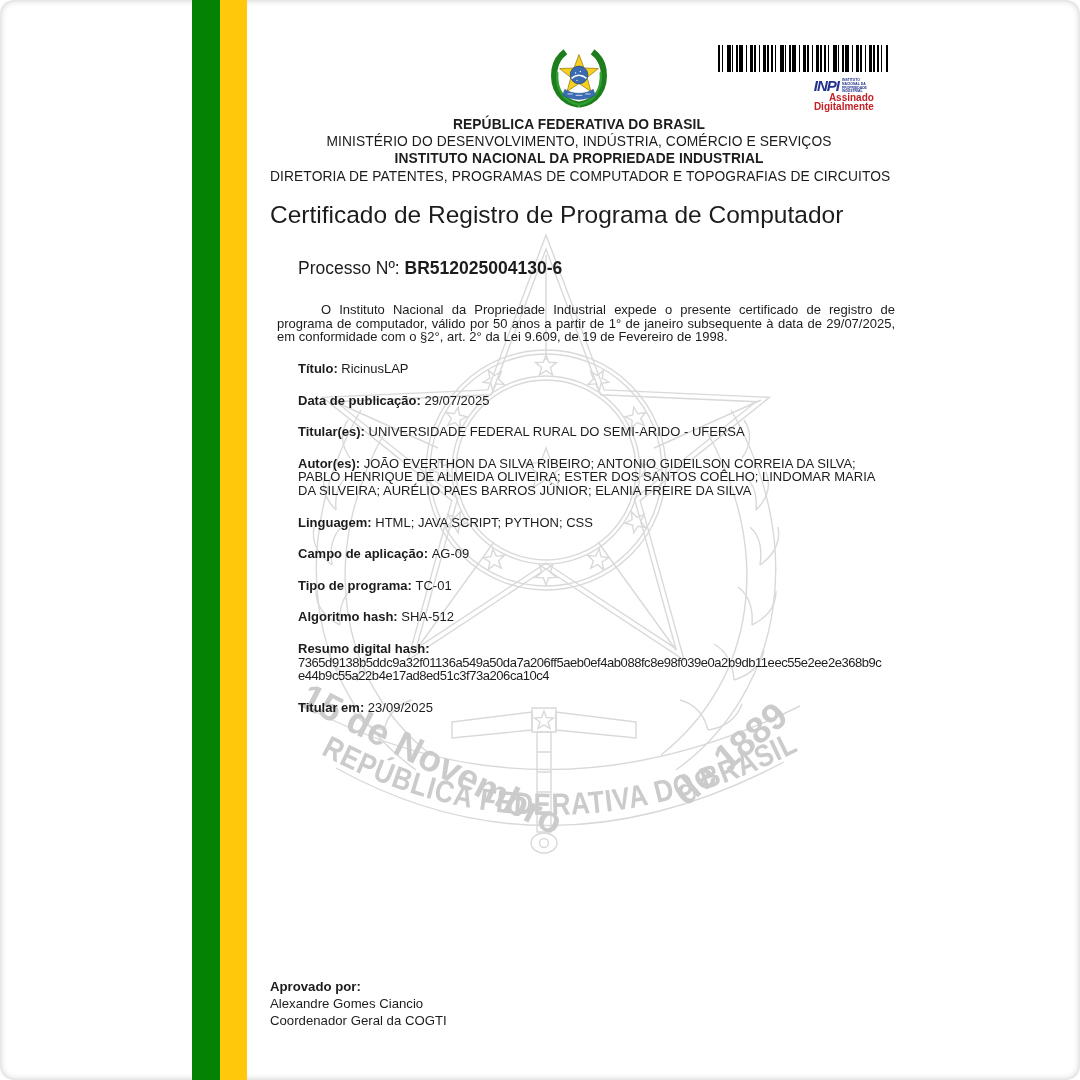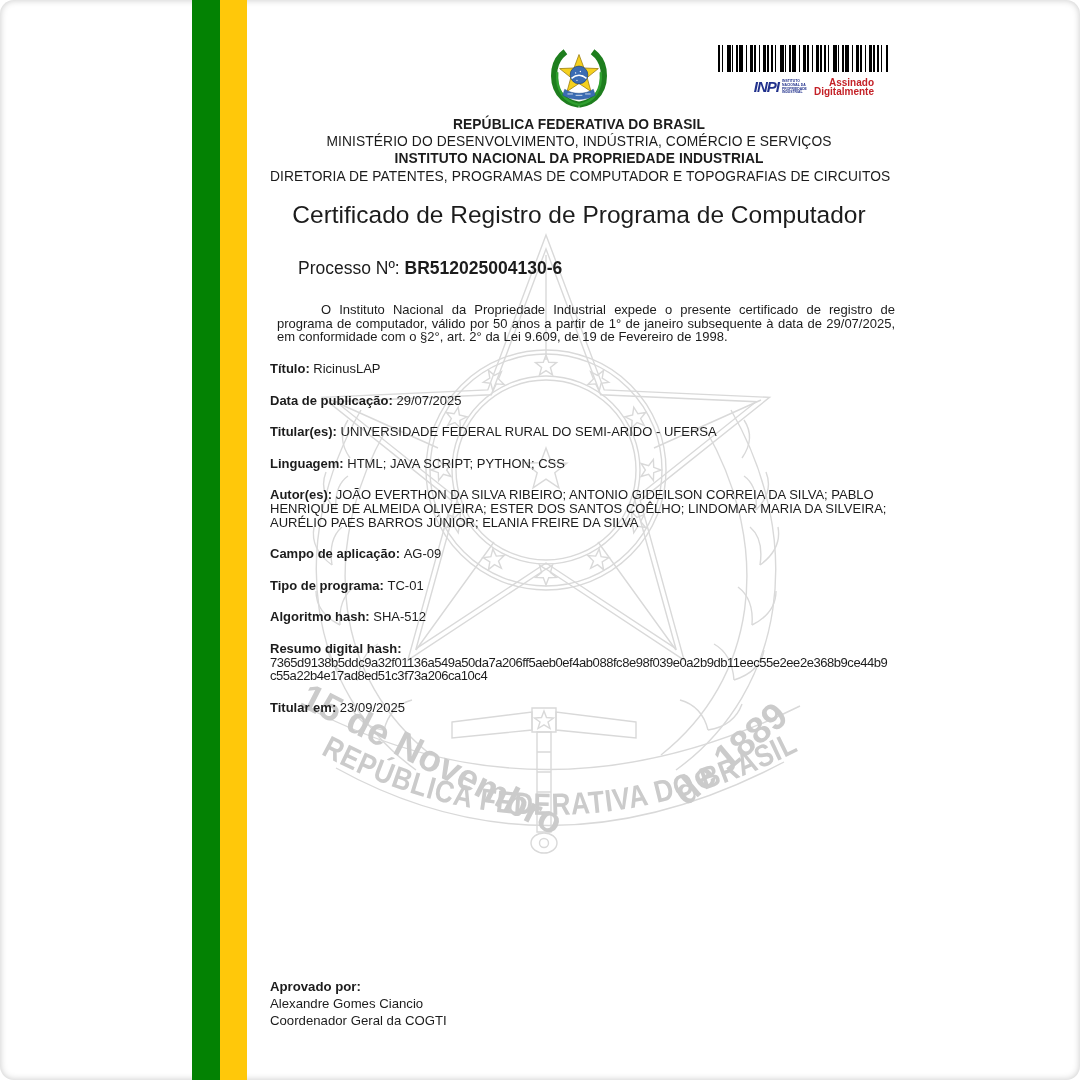--- a/index.html
+++ b/index.html
@@ -24,44 +24,44 @@
   .right-block { position:absolute; top:45px; right:0; width:170px; }
   .barcode { height:27px; width:170px;
     background: repeating-linear-gradient(90deg,
       #000 0px,#000 2px,#fff 2px,#fff 4px,#000 4px,#000 5px,#fff 5px,#fff 9px,
       #000 9px,#000 13px,#fff 13px,#fff 14px,#000 14px,#000 15px,#fff 15px,#fff 18px,
       #000 18px,#000 20px,#fff 20px,#fff 21px,#000 21px,#000 25px,#fff 25px,#fff 28px,
       #000 28px,#000 29px,#fff 29px,#fff 32px,#000 32px,#000 35px,#fff 35px,#fff 36px,
       #000 36px,#000 38px,#fff 38px,#fff 41px,#000 41px,#000 42px,#fff 42px,#fff 45px,
       #000 45px,#000 48px,#fff 48px,#fff 49px,#000 49px,#000 51px,#fff 51px,#fff 53px);
   }
-  .inpi { margin:7px 14px 0 auto; width:fit-content; display:flex; flex-direction:row; align-items:center; }
+  .inpi { margin:7px 14px 0 auto; width:fit-content; display:flex; flex-direction:column; align-items:center; }
   .inpi-top { display:flex; align-items:flex-start; gap:3px; }
   .inpi-logo { font-size:15px; line-height:14px; font-weight:bold; font-style:italic;
     color:var(--inpi-blue,#21318C); letter-spacing:-1px; }
   .inpi-caption { width:32px; font-size:3.4px; line-height:3.8px; color:var(--inpi-blue,#21318C);
     font-weight:bold; text-transform:uppercase; }
   .inpi-signed { margin-top:0; font-size:10px; line-height:8.6px; font-weight:bold;
     color:var(--signed-red,#C42127); text-align:right; }
 
   .org { position:absolute; top:116px; width:100%; text-align:center;
     font-size:13.8px; line-height:17.2px; letter-spacing:.1px; white-space:nowrap; }
   .org .b { font-weight:bold; }
 
-  .doc-title { position:absolute; top:201px; width:100%; text-align:center;
+  .doc-title { position:absolute; top:201px; width:100%; 
     font-size:24.5px; font-weight:normal; margin:0; }
 
   .processo { position:absolute; top:258px; left:28px; font-size:17.5px; }
   .processo .num { font-weight:bold; }
 
   .intro { position:absolute; top:296px; width:618px; margin:7px;
     font-size:13px; line-height:13.6px; text-align:justify; text-indent:44px; }
 
   .fields { position:absolute; top:362px; width:618px; font-size:13px; line-height:13.6px; }
-  .field { margin-bottom:18px; }
+  .field { margin-bottom:18px;margin-left:28px; }
   .flabel { font-weight:bold; }
   .field.block .fvalue { display:block; word-break:break-all; letter-spacing:-.45px; }
 
   .approval { position:absolute; top:978px; width:100%; text-align:left;
     font-size:13.2px; line-height:17px; }
   .approval .b { font-weight:bold; }
 
   .wm-stroke { fill:none; stroke:#d9d9d9; stroke-width:1.4; }
   .wm-text { fill:#cbcbcb; font-weight:bold; font-family:"Liberation Sans","DejaVu Sans",sans-serif; }
 </style>
@@ -187,22 +187,22 @@
       <span>Processo Nº:</span>
       <span class="num">BR512025004130-6</span>
     </div>
 
     <p class="intro">O Instituto Nacional da Propriedade Industrial expede o presente certificado de registro de programa de computador, válido por 50 anos a partir de 1° de janeiro subsequente à data de 29/07/2025, em conformidade com o §2°, art. 2° da Lei 9.609, de 19 de Fevereiro de 1998.</p>
 
     <div class="fields">
         <div class="field"><span class="flabel">Título: </span><span class="fvalue">RicinusLAP</span></div>
         <div class="field"><span class="flabel">Data de publicação: </span><span class="fvalue">29/07/2025</span></div>
         <div class="field"><span class="flabel">Titular(es): </span><span class="fvalue">UNIVERSIDADE FEDERAL RURAL DO SEMI-ARIDO - UFERSA</span></div>
+        <div class="field"><span class="flabel">Autor(es): </span><span class="fvalue">JOÃO EVERTHON DA SILVA RIBEIRO; ANTONIO GIDEILSON CORREIA DA SILVA; PABLO HENRIQUE DE ALMEIDA OLIVEIRA; ESTER DOS SANTOS COÊLHO; LINDOMAR MARIA DA SILVEIRA; AURÉLIO PAES BARROS JÚNIOR; ELANIA FREIRE DA SILVA</span></div>
         <div class="field"><span class="flabel">Linguagem: </span><span class="fvalue">HTML; JAVA SCRIPT; PYTHON; CSS</span></div>
-        <div class="field"><span class="flabel">Autor(es): </span><span class="fvalue">JOÃO EVERTHON DA SILVA RIBEIRO; ANTONIO GIDEILSON CORREIA DA SILVA; PABLO HENRIQUE DE ALMEIDA OLIVEIRA; ESTER DOS SANTOS COÊLHO; LINDOMAR MARIA DA SILVEIRA; AURÉLIO PAES BARROS JÚNIOR; ELANIA FREIRE DA SILVA</span></div>
         <div class="field"><span class="flabel">Campo de aplicação: </span><span class="fvalue">AG-09</span></div>
         <div class="field"><span class="flabel">Tipo de programa: </span><span class="fvalue">TC-01</span></div>
         <div class="field"><span class="flabel">Algoritmo hash: </span><span class="fvalue">SHA-512</span></div>
         <div class="field block"><span class="flabel">Resumo digital hash: </span><span class="fvalue">7365d9138b5ddc9a32f01136a549a50da7a206ff5aeb0ef4ab088fc8e98f039e0a2b9db11eec55e2ee2e368b9ce44b9c55a22b4e17ad8ed51c3f73a206ca10c4</span></div>
         <div class="field"><span class="flabel">Titular em: </span><span class="fvalue">23/09/2025</span></div>
       </div>
 
     <div class="approval">
       <div class="b">Aprovado por:</div>
       <div>Alexandre Gomes Ciancio</div>

